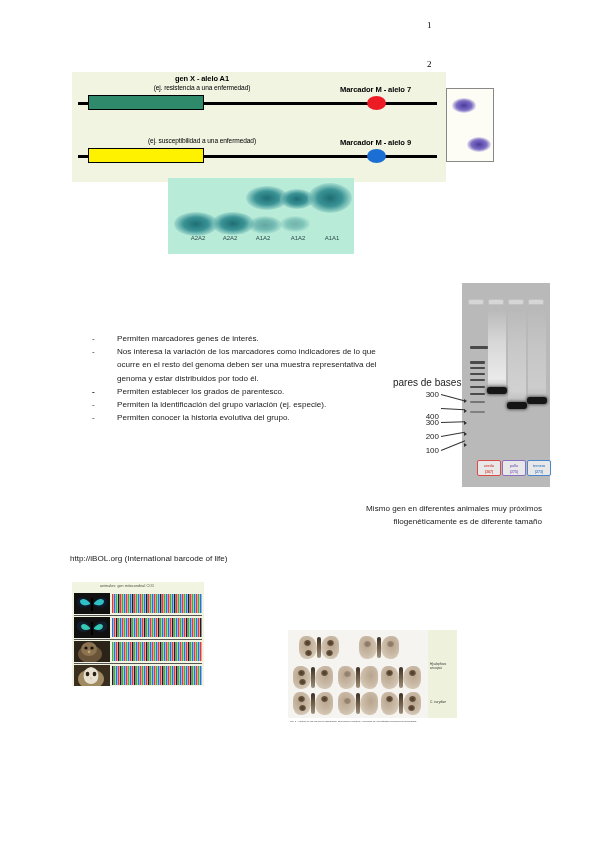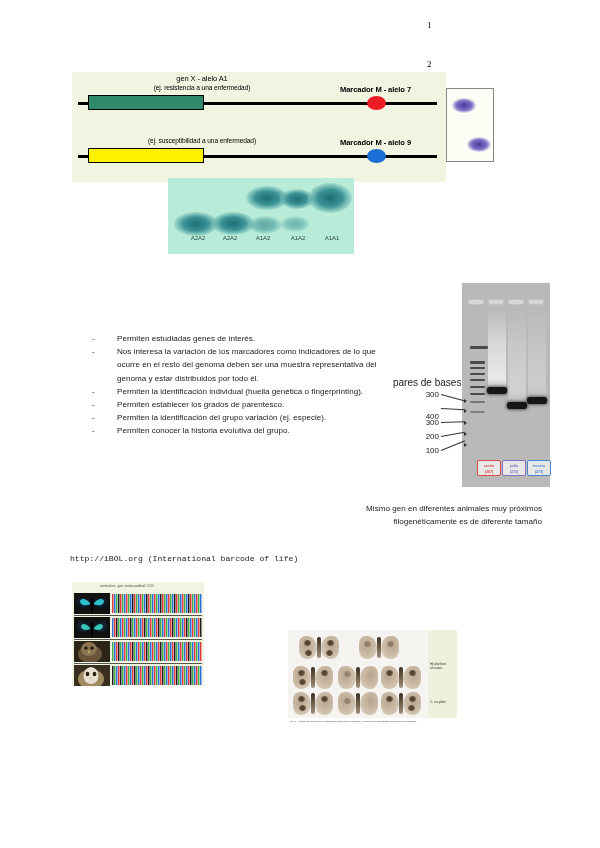--- a/index.html
+++ b/index.html
@@ -40,21 +40,21 @@
   .allele-row.row1 { top: 2px; }
   .allele-row.row2 { top: 55px; }
 
   .gene-title {
     position: absolute;
     left: 10px;
     width: 240px;
     top: 0px;
     text-align: center;
     font-size: 7.5px;
-    font-weight: normal;
+    font-weight: bold;
     color: #000;
     line-height: 9px;
     letter-spacing: -0.1px;
   }
   .gene-sub {
     position: absolute;
     left: 2px;
     width: 256px;
     top: 10px;
     text-align: center;
@@ -302,21 +302,20 @@
 
   
   .ibol {
     position: absolute;
     left: 70px;
     top: 553px;
     width: 350px;
     font-size: 8.1px;
     line-height: 12.6px;
     color: #1a1a1a;
-    font-family: Liberation Mono, monospace;
   }
 
   
   .barcode-fig {
     position: absolute;
     left: 72px;
     top: 582px;
     width: 132px;
     height: 104px;
     background: #f2f4e2;
@@ -487,29 +486,28 @@
   <div class="gel-lane-label" style="left:183px;">A2A2</div>
   <div class="gel-lane-label" style="left:215px;">A2A2</div>
   <div class="gel-lane-label" style="left:248px;">A1A2</div>
   <div class="gel-lane-label" style="left:283px;">A1A2</div>
   <div class="gel-lane-label" style="left:317px;">A1A1</div>
 
 
   <div class="bullets">
     <div class="bullet">
       <span class="dash">-</span>
-      <span>Permiten estudiadas genes de interés.</span>
+      <span>Permiten marcadores genes de interés.</span>
     </div>
     <div class="bullet">
       <span class="dash">-</span>
       <span>Nos interesa la variación de los marcadores como indicadores de lo que ocurre en el resto del genoma deben ser una muestra representativa del genoma y estar distribuidos por todo él.</span>
     </div>
     <div class="bullet">
       <span class="dash">-</span>
-      <span>Permiten la identificación individual (huella genética o fingerprinting).</span>
     </div>
     <div class="bullet">
       <span class="dash">-</span>
       <span>Permiten establecer los grados de parentesco.</span>
     </div>
     <div class="bullet">
       <span class="dash">-</span>
       <span>Permiten la identificación del grupo variación (ej. especie).</span>
     </div>
     <div class="bullet">

